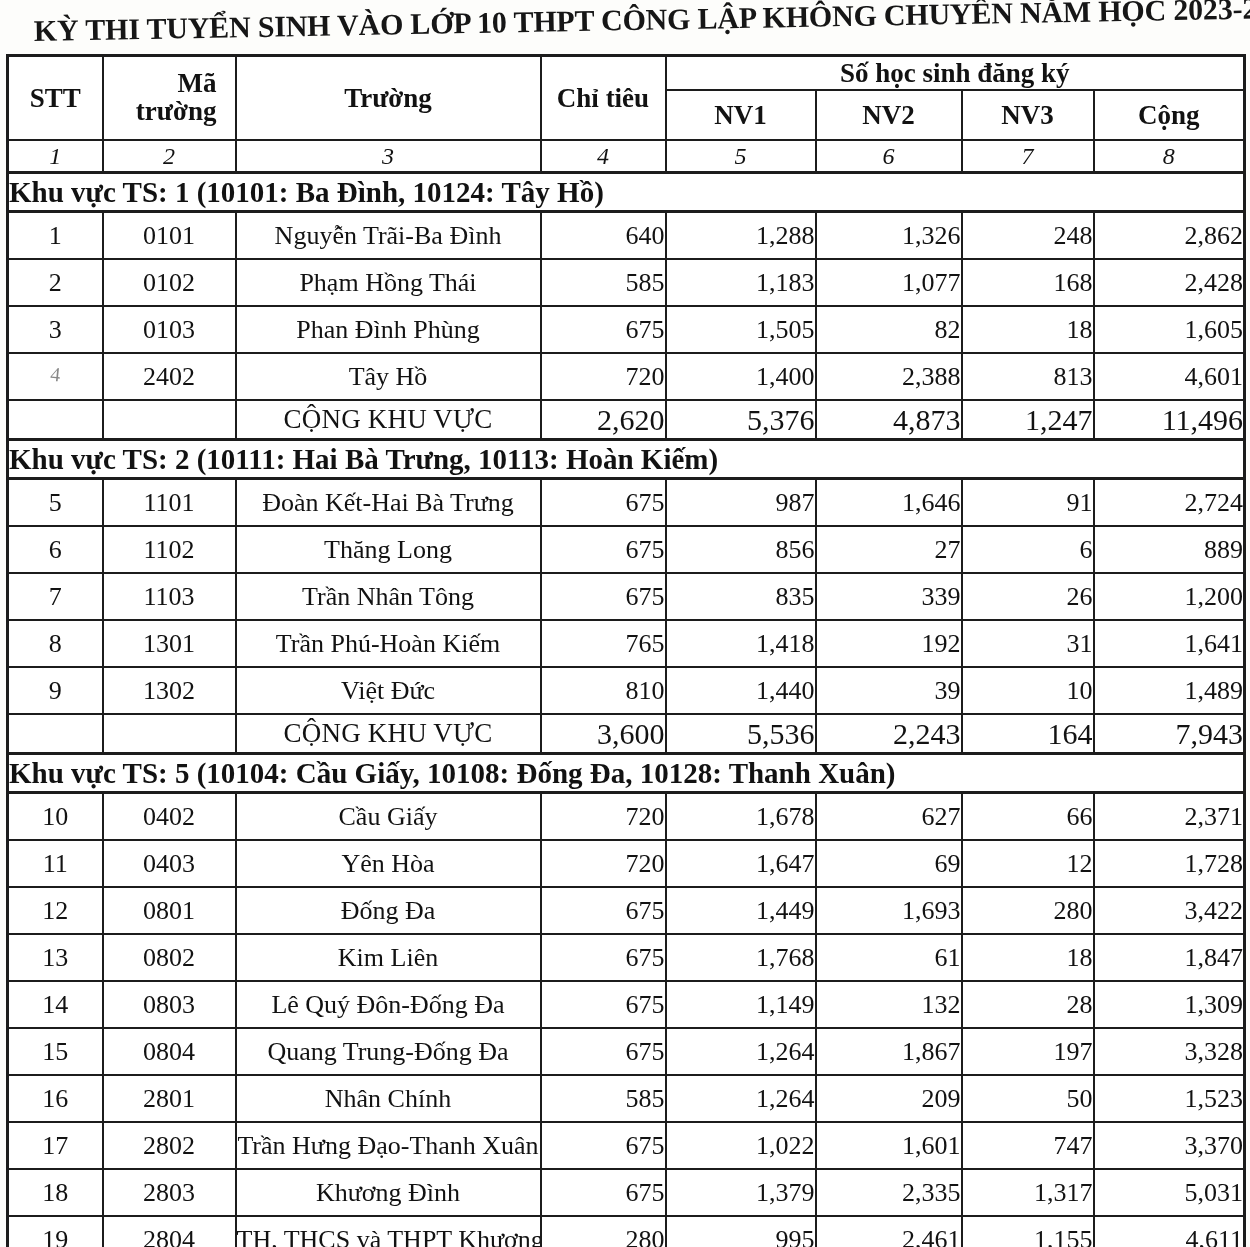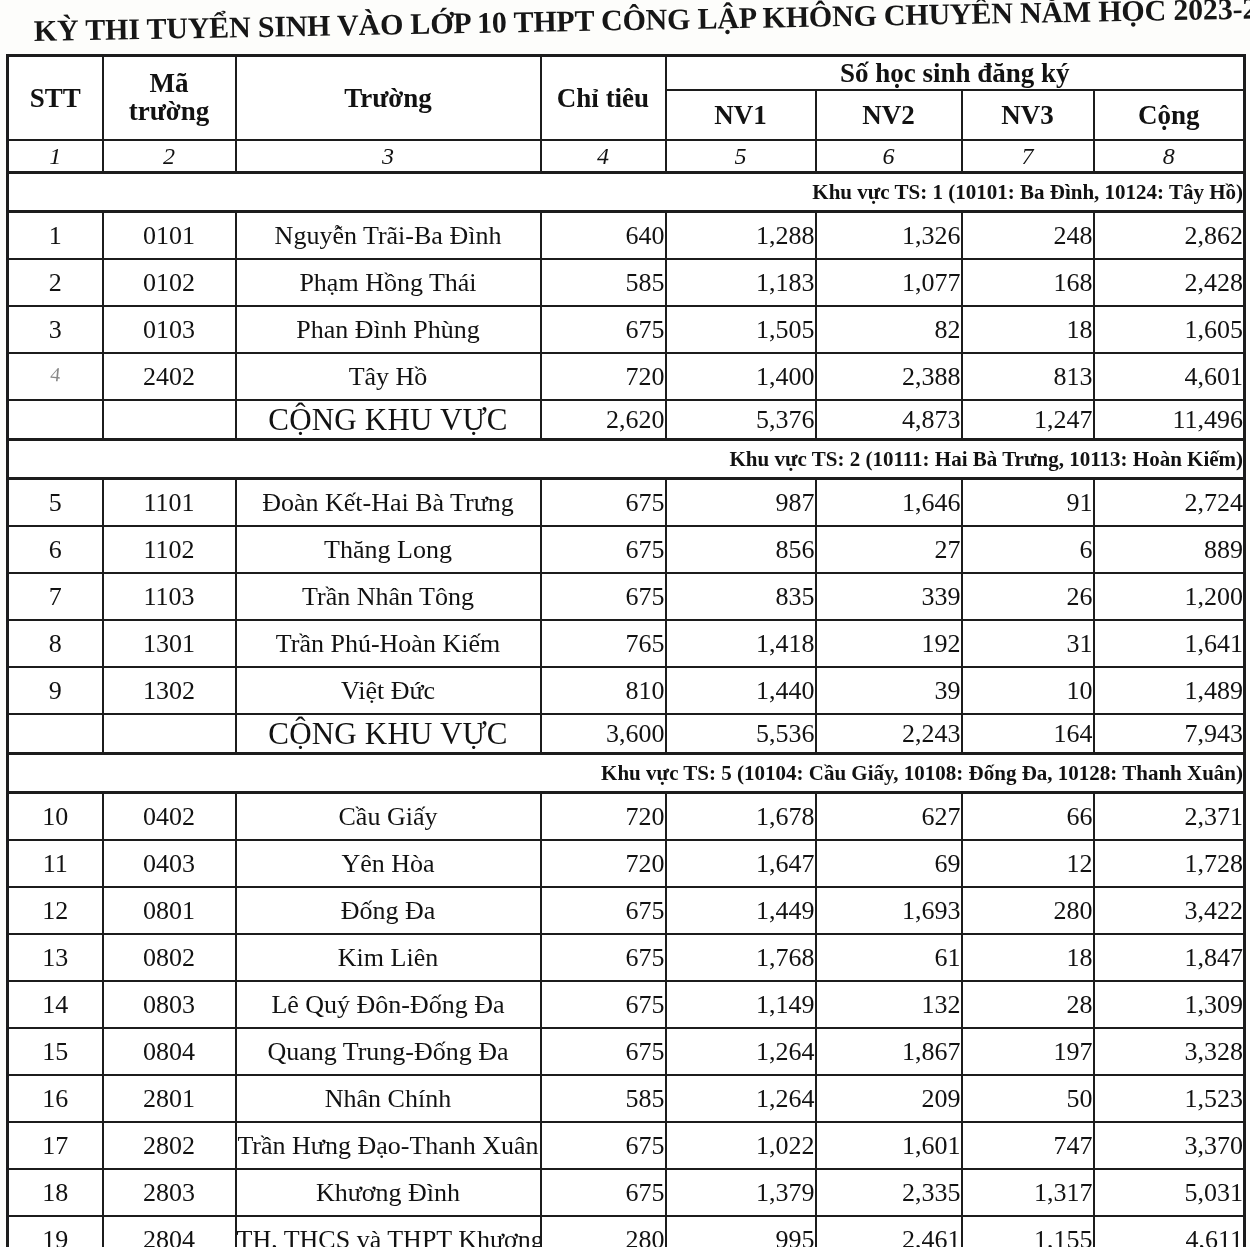--- a/index.html
+++ b/index.html
@@ -20,36 +20,36 @@
   table.adm{
     border-collapse:collapse;table-layout:fixed;
     width:1237px;margin-left:6px;margin-top:6px;
     background:#fff;
   }
   table.adm, table.adm td, table.adm th{border:2px solid #1c1c1c;}
   table.adm{border-width:3px;}
   thead th{font-weight:bold;font-size:27px;padding:0;border-bottom-width:3px;}
   thead tr.h1 th{height:32px;}
   thead tr.h2 th{height:48px;border-radius:17px;}
-  th.hdr-ma span{display:inline-block;max-width:95px;line-height:1.05;}
+  th.hdr-ma span{display:inline-block;max-width:95px;line-height:1.05;text-align:right;}
   th.hdr-rowspan{vertical-align:middle;}
   tr.nums td{
     height:30px;text-align:center;font-style:italic;font-size:24px;
     border-bottom-width:3px;padding:0;
   }
   tr.sec td{
-    height:36px;text-align:right;font-weight:bold;font-size:21px;
+    height:36px;text-align:left;font-weight:bold;font-size:29px;
     border-top-width:3px;border-bottom-width:3px;padding:0;margin-top:17px;
   }
   tr.data td{height:45px;font-size:26px;padding:0;}
-  tr.total td{height:37px;font-size:26px;padding:0;}
+  tr.total td{height:37px;font-size:30px;padding:0;}
   td.c{text-align:center;}
   td.r{text-align:right;padding-right:7px;}
   td.l{text-align:center;padding-left:6px;white-space:nowrap;overflow:hidden;}
-  tr.total td.l{font-size:31px;letter-spacing:.2px;}
+  tr.total td.l{font-size:27px;letter-spacing:.2px;}
   .stt-degraded{opacity:.5;font-size:20px;display:inline-block;transform:rotate(6deg) translateY(-4px);}
 </style>
 </head>
 <body>
 
 <div class="page">
 
   <div class="doc-title">KỲ THI TUYỂN SINH VÀO LỚP 10 THPT CÔNG LẬP KHÔNG CHUYÊN NĂM HỌC 2023-2024</div>
 
   <table class="adm">

